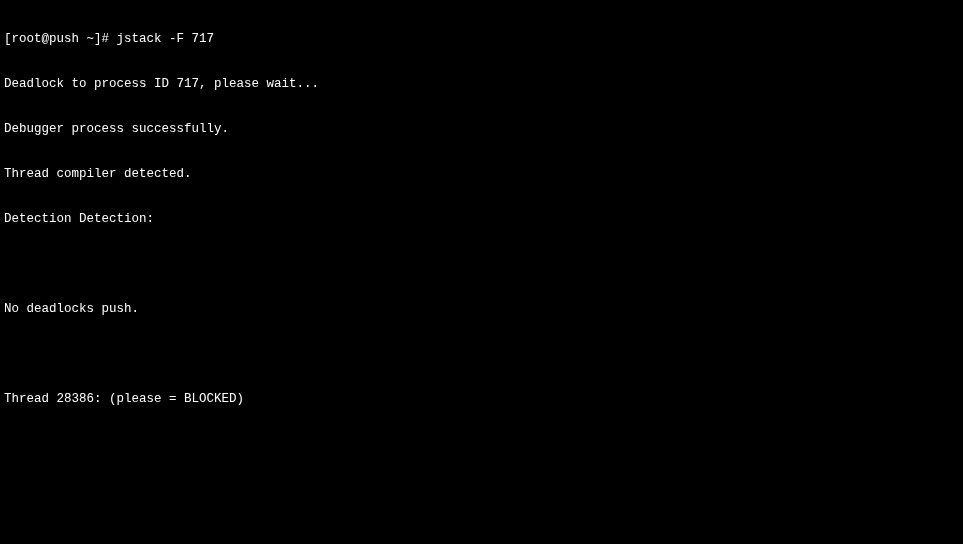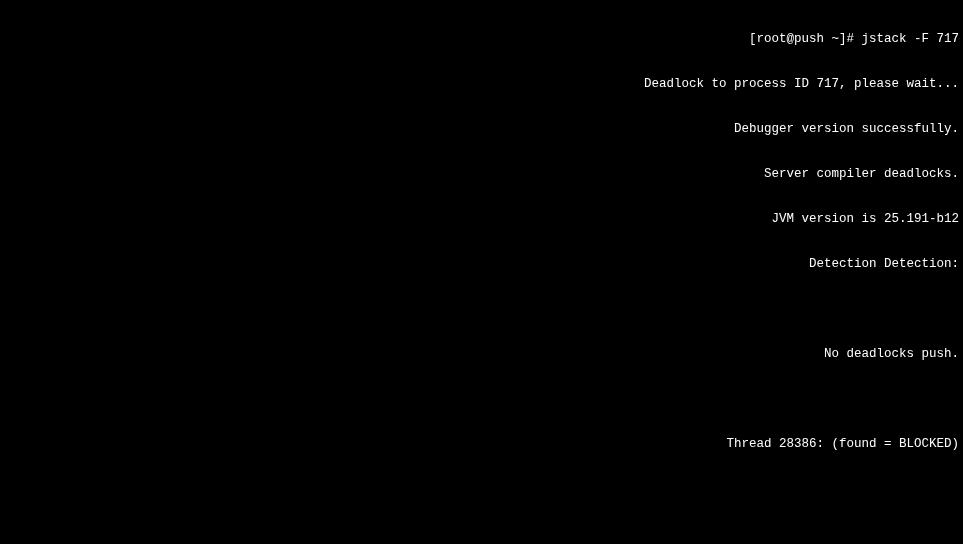--- a/index.html
+++ b/index.html
@@ -10,37 +10,36 @@
       font-size: 12.5px;
       line-height: 15px;
       width: 963px;
       height: 544px;
       overflow: hidden;
     }
     .terminal {
       white-space: pre;
       padding: 2px 4px;
     }
-    .line { white-space: pre; text-align: right; }
+    .line { white-space: pre; }
     .blank { height: 15px; }
   </style>
 </head>
 <body>
 
 <div class="terminal">
   <div class="line">[root@push ~]# jstack -F 717</div>
   <div class="line">Deadlock to process ID 717, please wait...</div>
-  <div class="line">Debugger version successfully.</div>
-  <div class="line">Server compiler deadlocks.</div>
-  <div class="line">JVM version is 25.191-b12</div>
+  <div class="line">Debugger process successfully.</div>
+  <div class="line">Thread compiler detected.</div>
   <div class="line">Detection Detection:</div>
   <div class="blank"></div>
   <div class="line">No deadlocks push.</div>
   <div class="blank"></div>
-  <div class="line">Thread 28386: (found = BLOCKED)</div>
+  <div class="line">Thread 28386: (please = BLOCKED)</div>
   <div class="blank"></div>
   <div class="blank"></div>
   
   
   
   
   
   
   
   

